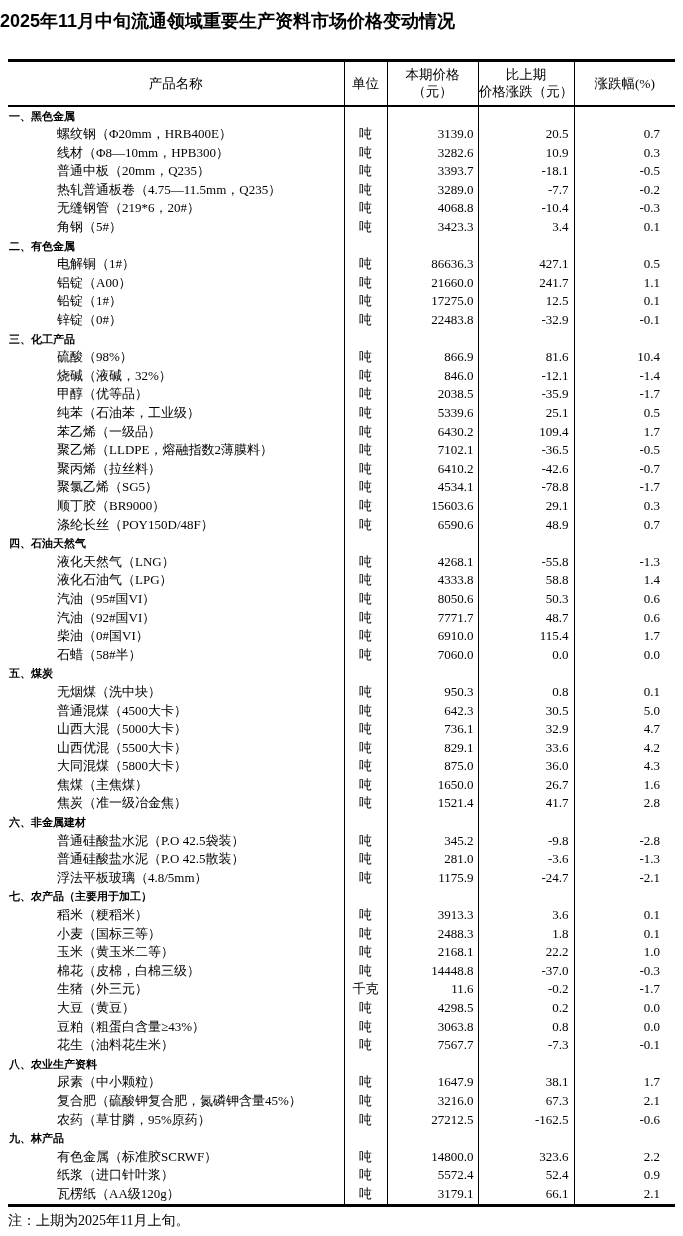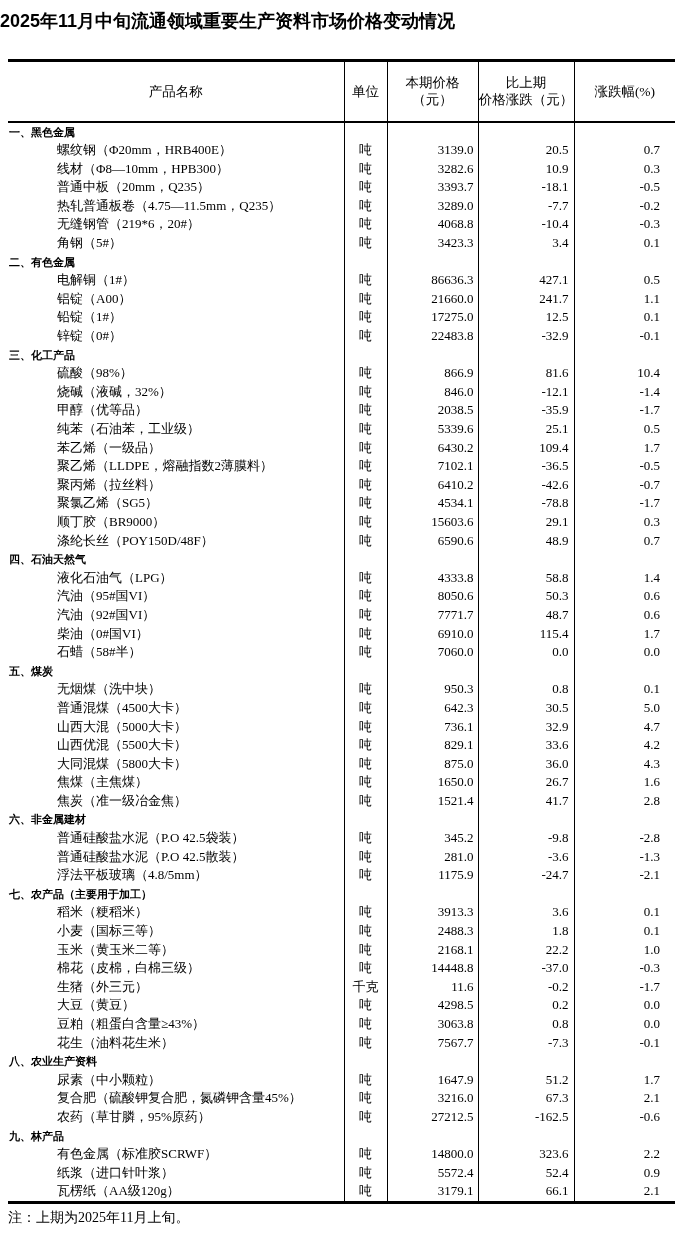--- a/index.html
+++ b/index.html
@@ -30,21 +30,21 @@
     width: 667px;
     border-top: 3px solid #000;
     border-bottom: 3px solid #000;
   }
   col.c1 { width: 336px; }
   col.c2 { width: 43px; }
   col.c3 { width: 91px; }
   col.c4 { width: 96px; }
   col.c5 { width: 101px; }
 
-  thead tr { height: 61px; }
+  thead tr { height: 45px; }
   thead th {
     font-weight: normal;
     font-size: 13.5px;
     text-align: center;
     vertical-align: middle;
     border-bottom: 2px solid #000;
     padding: 0;
     line-height: 17px;
   }
   td.c2, td.c3, td.c4, td.c5,
@@ -270,20 +270,27 @@
           <td class="c5 num pct">0.7</td>
         </tr>
         <tr>
           <td class="c1 name sec">四、石油天然气</td>
           <td class="c2"></td>
           <td class="c3"></td>
           <td class="c4"></td>
           <td class="c5"></td>
         </tr>
         <tr>
+          <td class="c1 name item">液化天然气（LNG）</td>
+          <td class="c2 unit">吨</td>
+          <td class="c3 num price">4268.1</td>
+          <td class="c4 num">-55.8</td>
+          <td class="c5 num pct">-1.3</td>
+        </tr>
+        <tr>
           <td class="c1 name item">液化石油气（LPG）</td>
           <td class="c2 unit">吨</td>
           <td class="c3 num price">4333.8</td>
           <td class="c4 num">58.8</td>
           <td class="c5 num pct">1.4</td>
         </tr>
         <tr>
           <td class="c1 name item">汽油（95#国VI）</td>
           <td class="c2 unit">吨</td>
           <td class="c3 num price">8050.6</td>
@@ -462,21 +469,21 @@
           <td class="c1 name sec">八、农业生产资料</td>
           <td class="c2"></td>
           <td class="c3"></td>
           <td class="c4"></td>
           <td class="c5"></td>
         </tr>
         <tr>
           <td class="c1 name item">尿素（中小颗粒）</td>
           <td class="c2 unit">吨</td>
           <td class="c3 num price">1647.9</td>
-          <td class="c4 num">51.2</td>
+          <td class="c4 num">38.1</td>
           <td class="c5 num pct">1.7</td>
         </tr>
         <tr>
           <td class="c1 name item">复合肥（硫酸钾复合肥，氮磷钾含量45%）</td>
           <td class="c2 unit">吨</td>
           <td class="c3 num price">3216.0</td>
           <td class="c4 num">67.3</td>
           <td class="c5 num pct">2.1</td>
         </tr>
         <tr>

